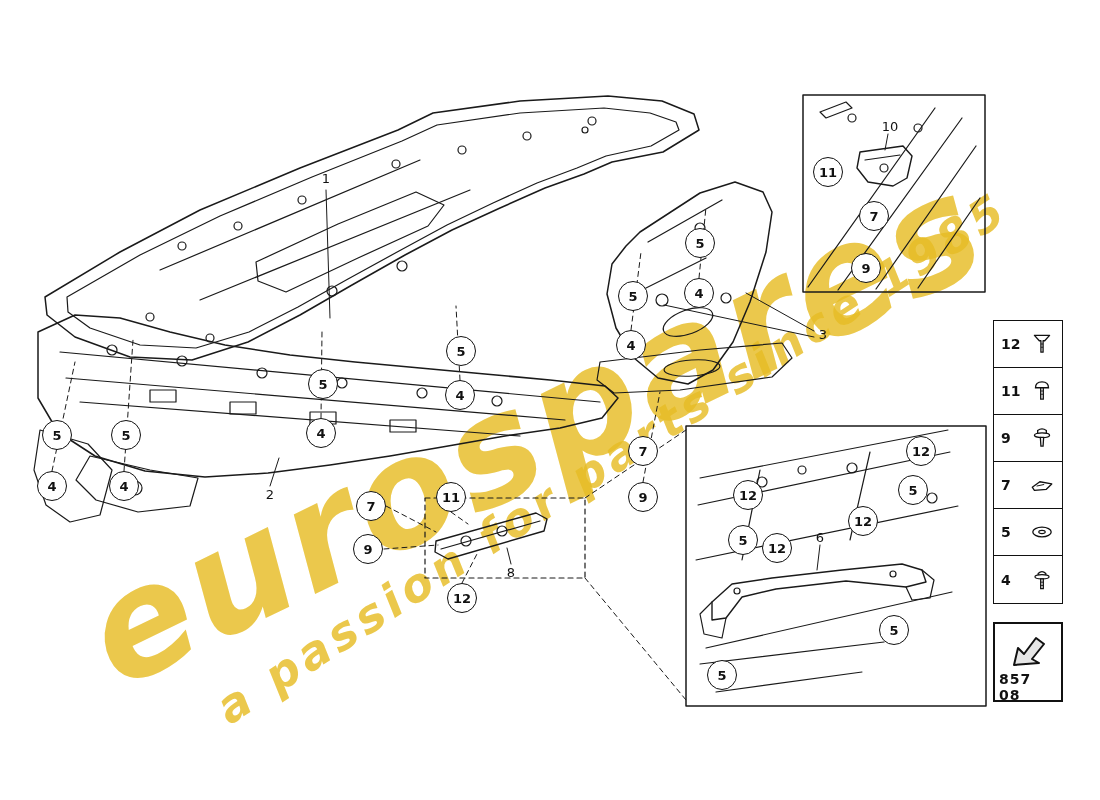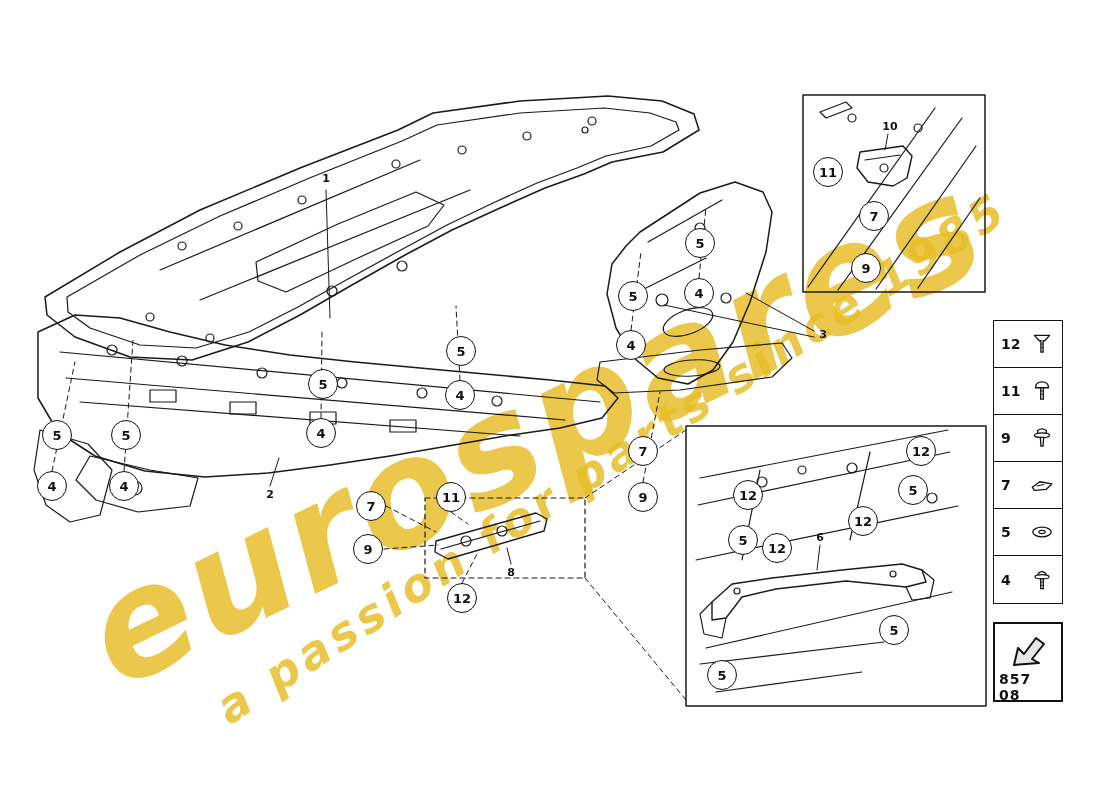--- a/index.html
+++ b/index.html
@@ -25,21 +25,21 @@
   svg.lineart{position:absolute;left:0;top:0;z-index:2;}
   #callout-layer{position:absolute;inset:0;z-index:5;pointer-events:none;}
   .callout{
     position:absolute;width:30px;height:30px;border:1.7px solid #111;
     border-radius:50%;background:#fff;display:flex;align-items:center;
     justify-content:center;font-weight:bold;font-size:13px;color:#111;
     box-sizing:border-box;
   }
   .plainnum{
     position:absolute;transform:translate(-50%,-50%);
-    font-weight:700;font-size:11px;color:#111;
+    font-weight:400;font-size:13px;color:#111;
   }
   .legend{
     position:absolute;left:993px;top:320px;width:70px;z-index:6;
     border:1.5px solid #111;background:#fff;box-sizing:border-box;
   }
   .legend-row{
     height:47px;border-bottom:1.5px solid #111;display:flex;
     align-items:center;justify-content:space-between;
     padding:0 7px;box-sizing:border-box;background:#fff;
   }

